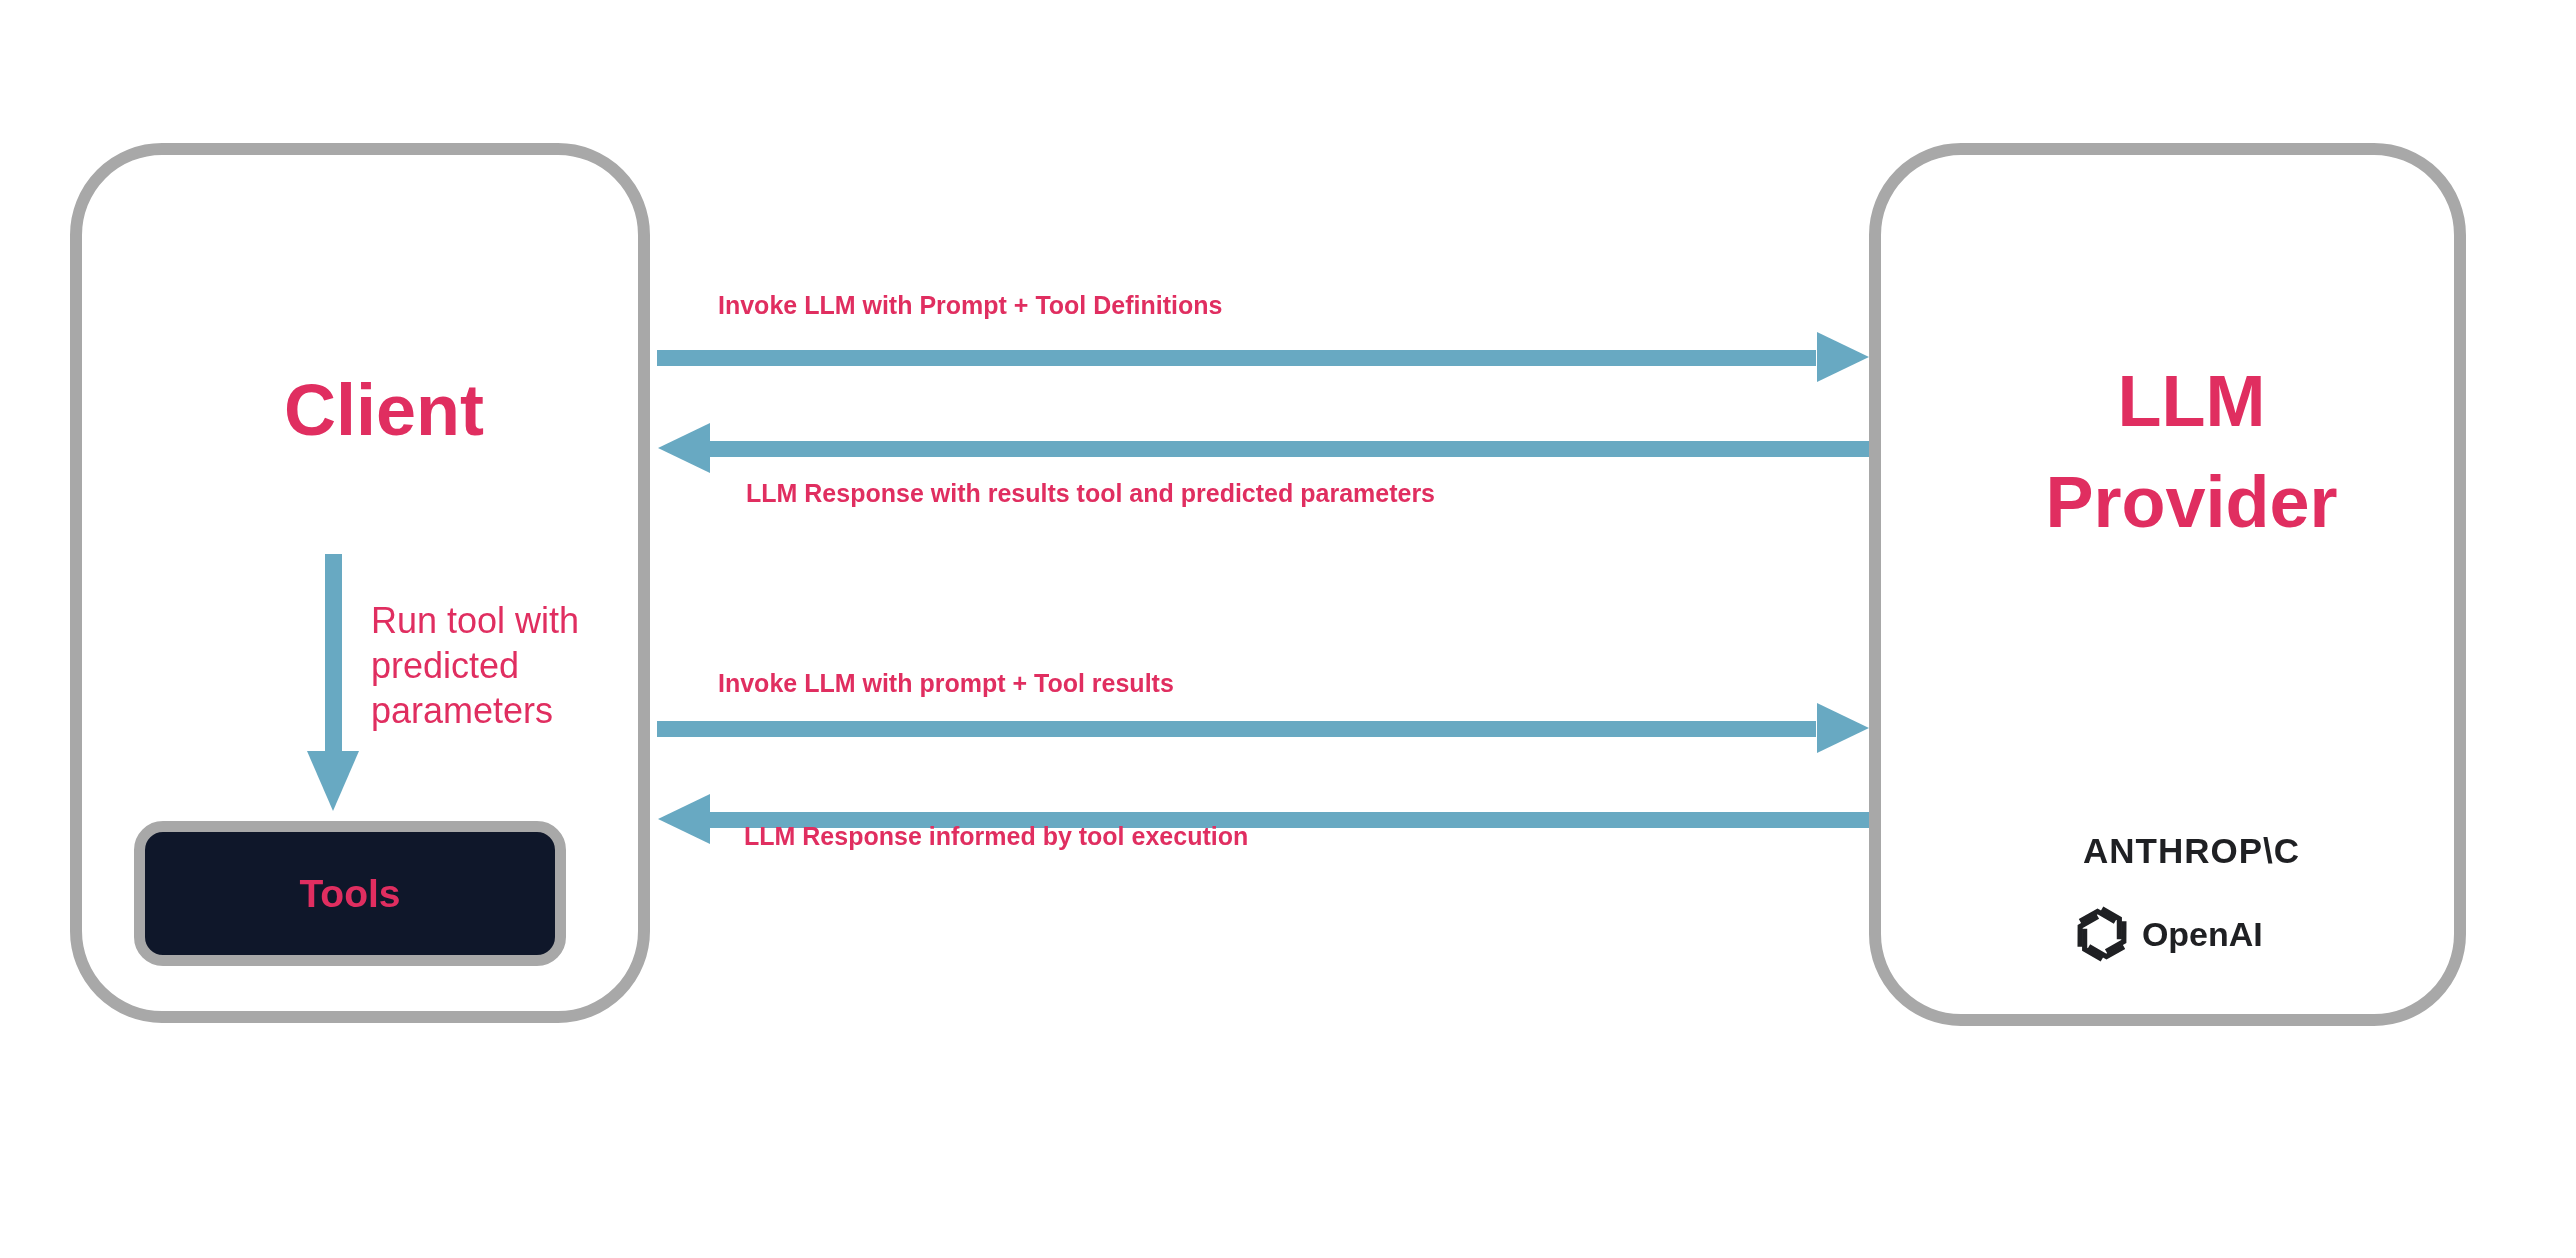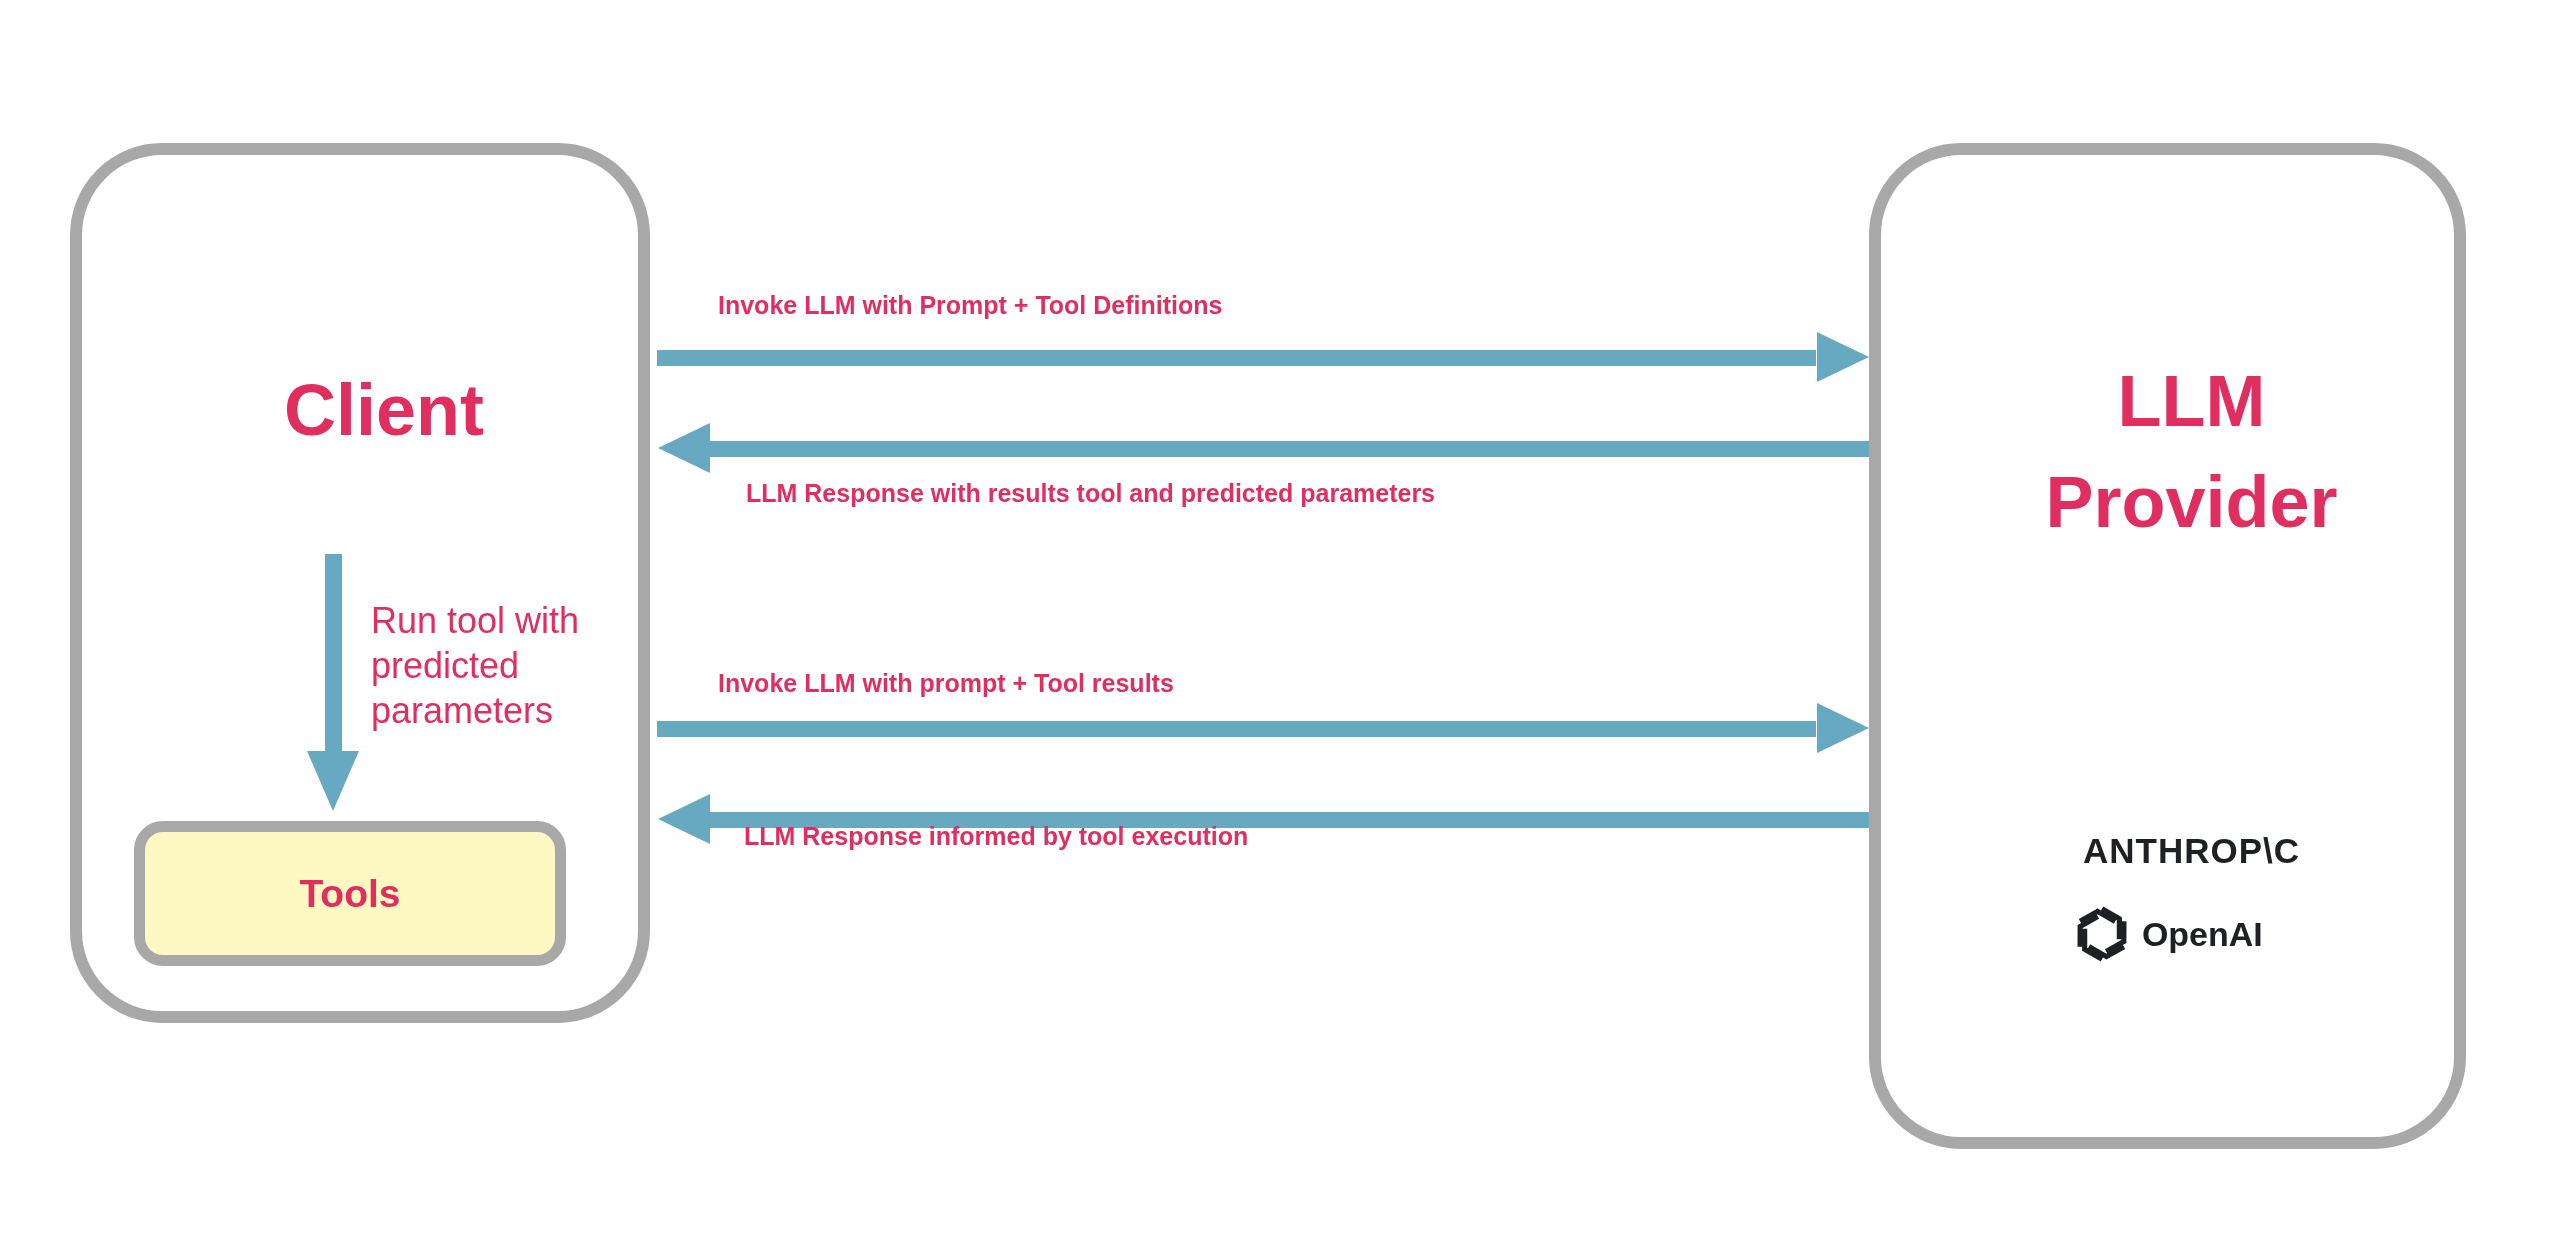--- a/index.html
+++ b/index.html
@@ -10,32 +10,32 @@
     --canvas-bg:#ffffff;
   }
   html,body{margin:0;padding:0;background:#fff;}
   .canvas{
     position:relative;width:2576px;height:1258px;background:var(--canvas-bg);
     font-family:"Liberation Sans",sans-serif;overflow:hidden;
   }
   
   .box{position:absolute;border:12.6px solid var(--border-gray);border-radius:92px;background:#fff;box-sizing:border-box;}
   .client-box{left:70px;top:143px;width:580px;height:880px;}
-  .llm-box{left:1869px;top:143px;width:597px;height:1006px;}
+  .llm-box{left:1869px;top:143px;width:597px;height:883px;}
   .box-title{
     position:absolute;left:0;width:100%;text-align:center;
     color:var(--accent-pink);font-weight:700;font-size:72px;line-height:101px;white-space:nowrap;padding-left:24px;
   }
   .client-box .box-title{top:205px;}
   .llm-box .box-title{top:196px;}
   
   .tools-box{
     position:absolute;left:52px;top:666px;width:432px;height:145px;box-sizing:border-box;
     border:11.6px solid var(--border-gray);border-radius:29px;
-    display:flex;align-items:center;justify-content:center;background:#fef9c3;
+    display:flex;align-items:center;justify-content:center;background:#0f172a;
   }
   .tools-label{color:var(--accent-pink);font-weight:700;font-size:39px;}
   
   .shaft{position:absolute;background:var(--arrow-blue);}
   .head{position:absolute;width:0;height:0;}
   .head-right{border-top:25px solid transparent;border-bottom:25px solid transparent;border-left:52px solid var(--arrow-blue);}
   .head-left{border-top:25px solid transparent;border-bottom:25px solid transparent;border-right:52px solid var(--arrow-blue);}
   .head-down{border-left:26px solid transparent;border-right:26px solid transparent;border-top:60px solid var(--arrow-blue);}
   
   .label{position:absolute;color:var(--accent-pink);font-weight:700;font-size:25px;white-space:nowrap;}

